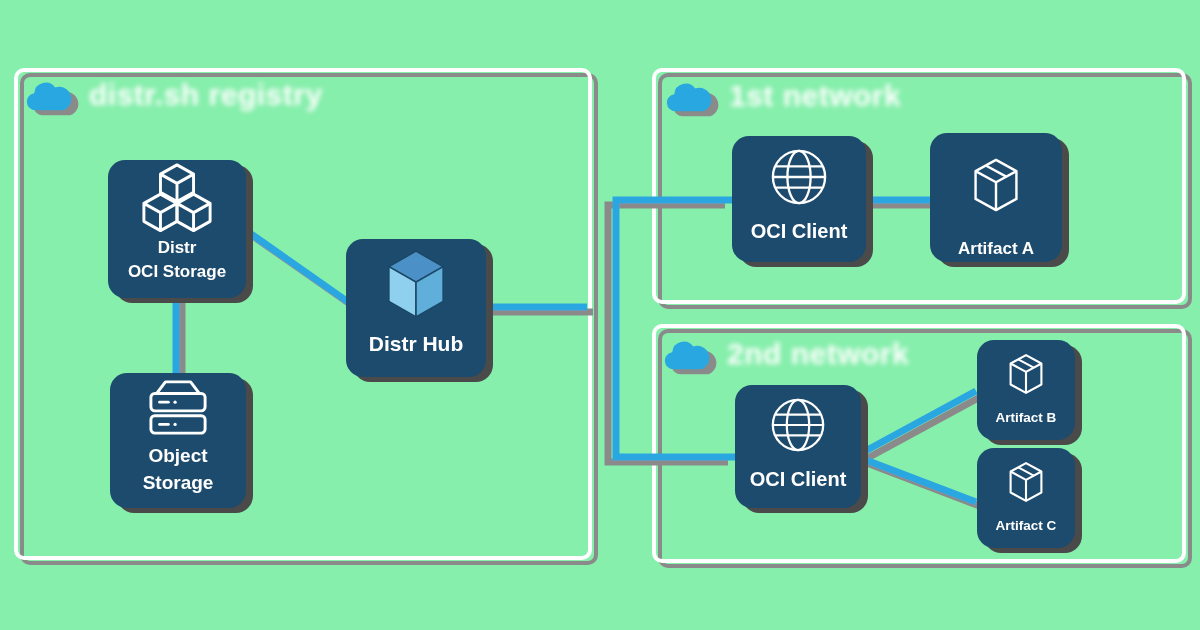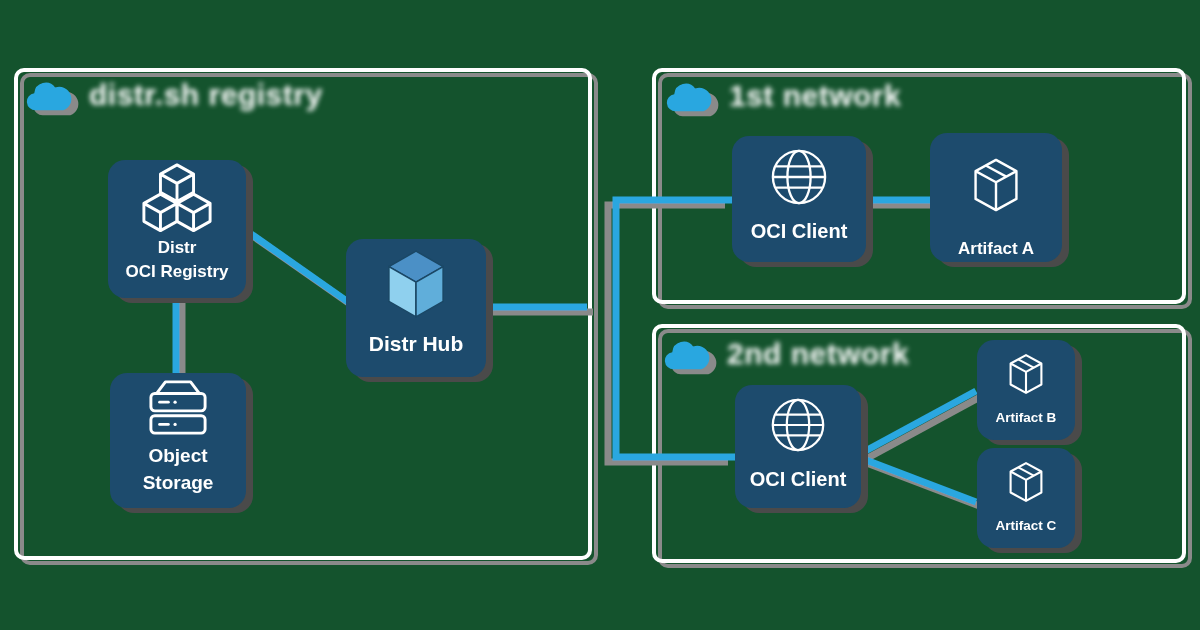--- a/index.html
+++ b/index.html
@@ -1,17 +1,17 @@
 <!DOCTYPE html>
 <html><head>
 <meta charset="utf-8">
 <style>
   html,body{margin:0;padding:0;background:#000;}
   .canvas{
-    position:relative;width:1200px;height:630px;background:#14532d;
+    position:relative;width:1200px;height:630px;background:#86efac;
     overflow:hidden;font-family:"Liberation Sans",sans-serif;
   }
   
   .region{
     position:absolute;border:4px solid #ffffff;border-radius:10px;
     filter:drop-shadow(6px 5px 0 #8a8a8a);
   }
   .region-left{left:14px;top:68px;width:570px;height:484px;}
   .region-tr{left:652px;top:68px;width:526px;height:228px;}
   .region-br{left:652px;top:324px;width:526px;height:231px;}
@@ -115,21 +115,21 @@
   <div class="node n-registry">
     <div class="icon">
       <svg width="72" height="74" viewBox="0 0 72 76" fill="none" stroke="#ffffff" stroke-width="3" stroke-linejoin="round">
         <path d="M36,4 L53,13.5 V32 L36,41.5 L19,32 V13.5 Z M19,13.5 L36,23 L53,13.5 M36,23 V41.5"></path>
         <path d="M19,38 L36,47.5 V66 L19,75.5 L2,66 V47.5 Z M2,47.5 L19,57 L36,47.5 M19,57 V75.5" transform="translate(0,-4)"></path>
         <path d="M53,38 L70,47.5 V66 L53,75.5 L36,66 V47.5 Z M36,47.5 L53,57 L70,47.5 M53,57 V75.5" transform="translate(0,-4)"></path>
       </svg>
     </div>
     <div class="label">
       <span>Distr</span>
-      <span>OCI Registry</span>
+      <span>OCI Storage</span>
     </div>
   </div>
 
   <div class="node n-hub">
     <div class="icon">
       <svg width="62" height="70" viewBox="0 0 64 72" stroke="#1a4765" stroke-width="1.6" stroke-linejoin="round">
         <path d="M32,2 L60,18 L32,34 L4,18 Z" fill="#4b90c6"></path>
         <path d="M4,18 L32,34 V70 L4,54 Z" fill="#8fd0ee"></path>
         <path d="M60,18 L32,34 V70 L60,54 Z" fill="#60aeda"></path>
       </svg>

